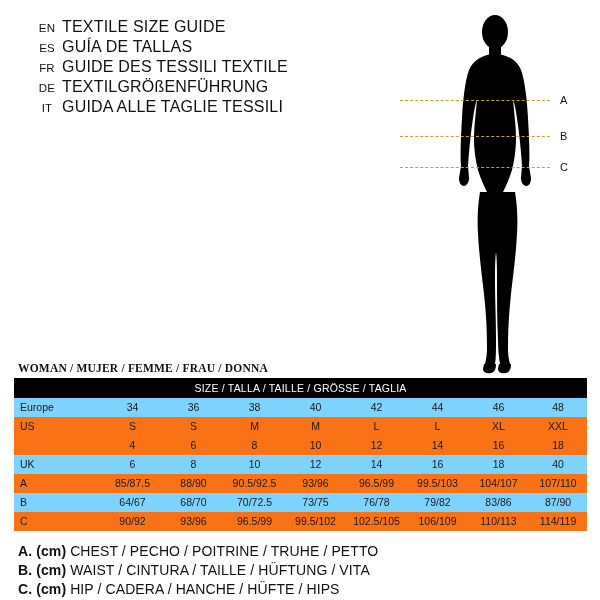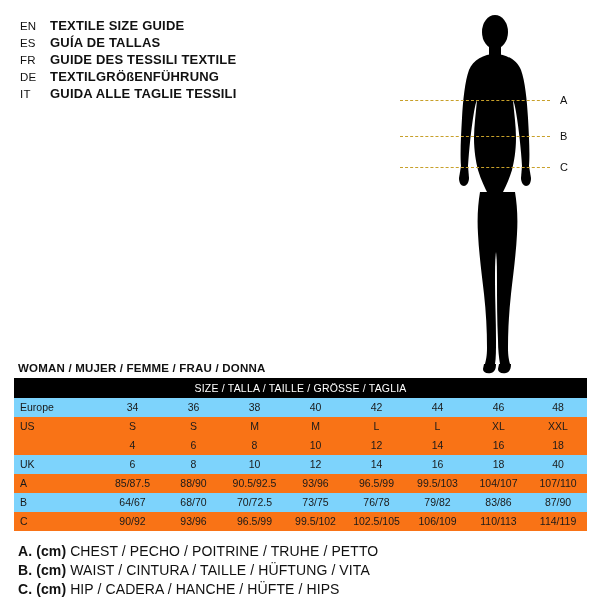--- a/index.html
+++ b/index.html
@@ -17,40 +17,40 @@
   .page {
     position: relative;
     width: 600px;
     height: 600px;
     box-sizing: border-box;
   }
 
   
   .title-block {
     position: absolute;
-    left: 20px;
+    left: 32px;
     top: 18px;
     width: 330px;
+    text-align: center;
   }
   .title-row {
     display: flex;
     align-items: baseline;
     margin-bottom: 2px;
     letter-spacing: 0.2px;
   }
   .title-lang {
     width: 30px;
     flex: 0 0 30px;
     font-size: 11.5px;
     color: #111;
   }
   .title-text {
-    font-size: 13px;
-    color: #111;
-    font-weight: bold;
+    font-size: 16px;
+    color: #111;
   }
 
   
   .figure-wrap {
     position: absolute;
     left: 400px;
     top: 8px;
     width: 190px;
     height: 370px;
   }
@@ -78,20 +78,21 @@
     left: 14px;
     top: 360px;
     width: 572px;
   }
   .woman-head {
     font-size: 11.5px;
     font-weight: bold;
     color: #111;
     padding: 2px 4px 4px 4px;
     letter-spacing: 0.2px;
+    font-family: Liberation Serif, serif;
   }
   table.size-table {
     border-collapse: collapse;
     width: 572px;
     table-layout: fixed;
     font-size: 10.5px;
   }
   table.size-table td, table.size-table th {
     padding: 2px 3px;
     text-align: center;

